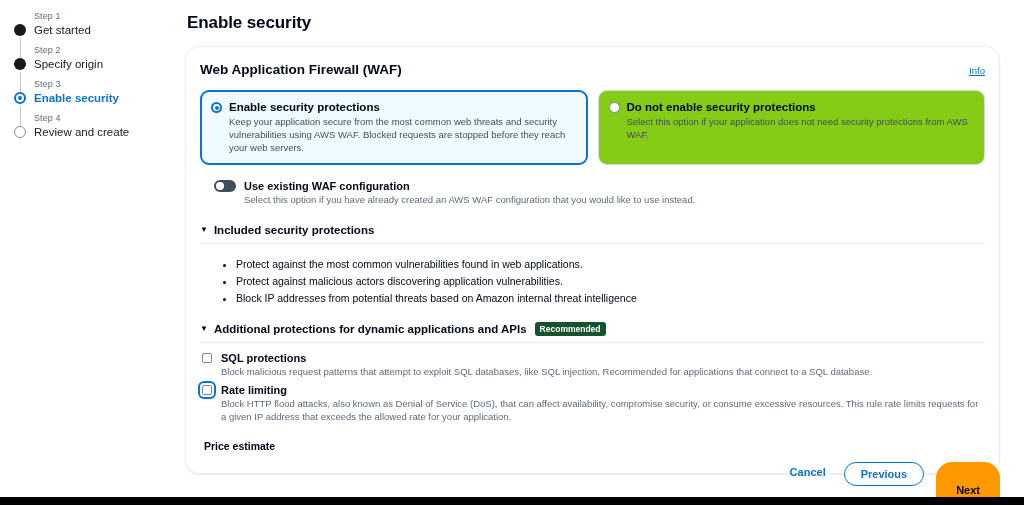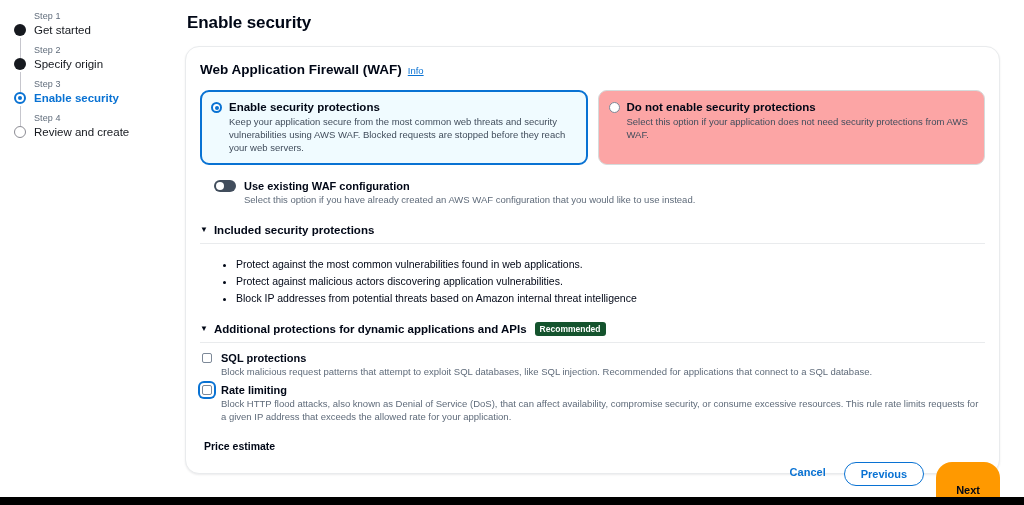--- a/index.html
+++ b/index.html
@@ -106,20 +106,21 @@
   }
   .card-title {
     font-size: 13.5px;
     font-weight: 700;
     color: #000716;
     line-height: 18px;
     margin: 2px 0 10px 0;
     display: flex;
     align-items: baseline;
     gap: 6px;
+    justify-content: space-between;
   }
   .info-link {
     font-size: 9.5px;
     color: #0972d3;
     font-weight: 400;
     text-decoration: underline;
     cursor: pointer;
   }
 
   
@@ -133,21 +134,21 @@
     padding: 8px 10px 9px 9px;
     position: relative;
     min-height: 52px;
     cursor: pointer;
   }
   .tile.selected {
     background: #f0fbff;
     border: 2px solid #0972d3;
   }
   .tile.unselected {
-    background: #fca5a5;
+    background: #84cc16;
     border: 1px solid #d5dbdb;
     padding: 9px 11px 10px 10px;
   }
   .tile-row {
     display: flex;
     align-items: flex-start;
     gap: 7px;
   }
   .radio {
     flex: 0 0 auto;

